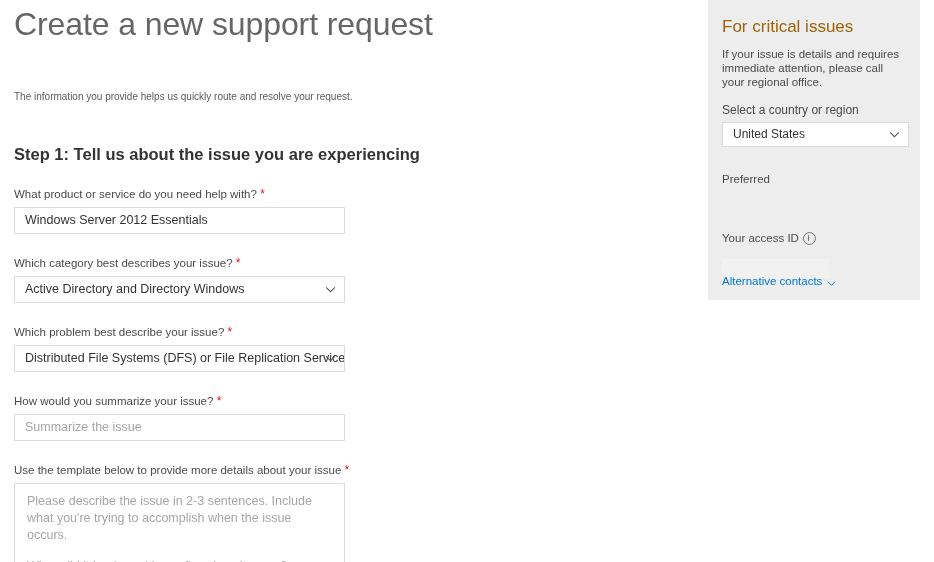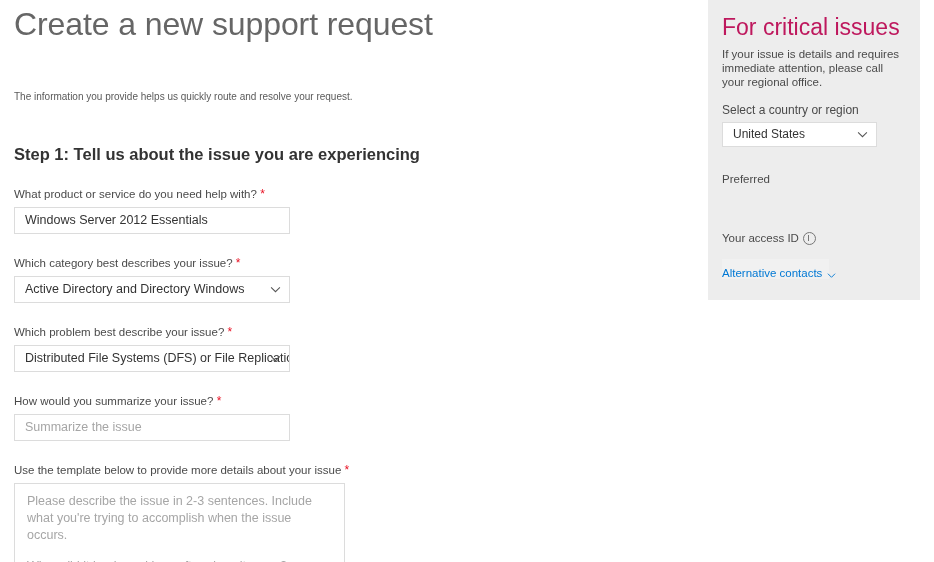--- a/index.html
+++ b/index.html
@@ -64,21 +64,21 @@
     display: block;
   }
   .req {
     color: #e81123;
     font-size: 12px;
     line-height: 1;
   }
 
   .control {
     position: relative;
-    width: 276px;
+    width: 331px;
     box-sizing: border-box;
     height: 27px;
     border: 1px solid #dcdcdc;
     background: #ffffff;
     display: flex;
     align-items: center;
     overflow: hidden;
   }
   .control .value {
     font-size: 12.5px;
@@ -129,41 +129,41 @@
     position: absolute;
     left: 708px;
     top: 0;
     width: 212px;
     height: 300px;
     background: #ededed;
     box-sizing: border-box;
     padding: 12px 14px 0 14px;
   }
   .panel-title {
-    font-size: 23px;
+    font-size: 17px;
     font-weight: 300;
-    color: #be185d;
+    color: #a16207;
     margin: 0;
     line-height: 24px;
     padding-top: 3px;
   }
   .panel-desc {
     font-size: 11.5px;
     color: #4a4a4a;
     line-height: 14px;
     margin: 8px 0 0 0;
   }
   .panel-label {
     font-size: 12px;
     color: #4a4a4a;
     line-height: 14px;
     margin: 14px 0 5px 0;
   }
   .panel .control {
-    width: 155px;
+    width: 187px;
     height: 25px;
   }
   .panel .control .value {
     font-size: 12px;
     line-height: 23px;
   }
   .panel-static {
     font-size: 11.5px;
     color: #4a4a4a;
     line-height: 14px;
@@ -198,21 +198,21 @@
   }
   .access-box {
     margin-top: 4px;
     width: 107px;
     height: 20px;
     background: #f1f1f1;
   }
   .alt-contacts {
     position: absolute;
     left: 14px;
-    bottom: 20px;
+    bottom: 12px;
     font-size: 11.5px;
     color: #0078d4;
     text-decoration: none;
     display: flex;
     align-items: center;
     gap: 5px;
     line-height: 14px;
   }
   .alt-contacts .chev-inline {
     width: 9px;

